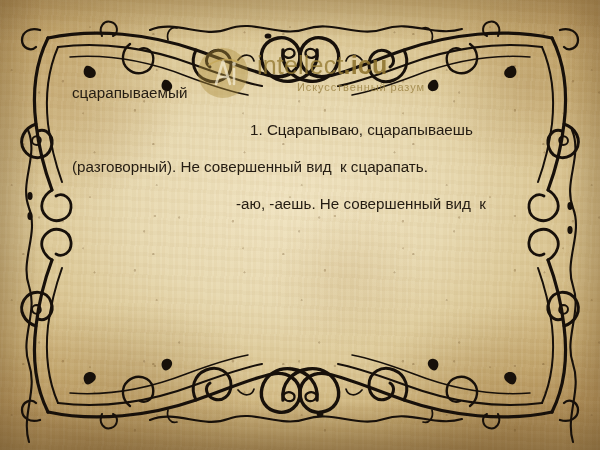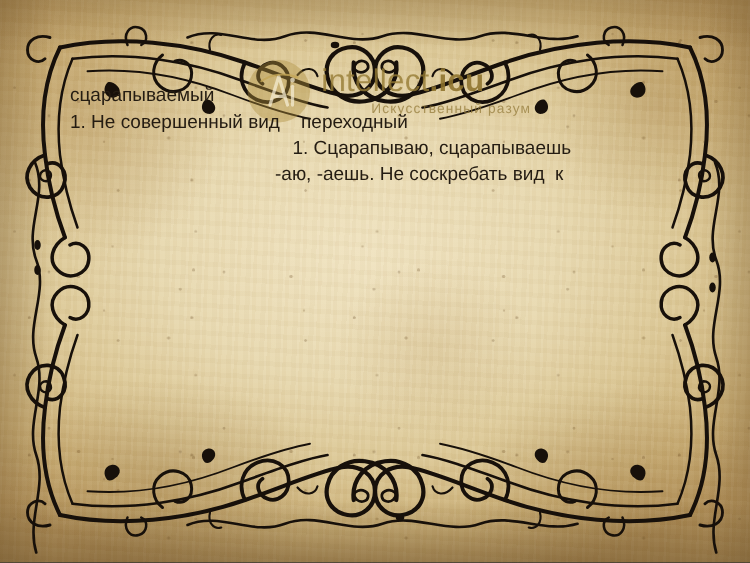--- a/index.html
+++ b/index.html
@@ -130,21 +130,21 @@
     position: absolute;
     left: 56px;
     top: 66px;
     width: 500px;
     color: #241c12;
     font-size: 15.2px;
     line-height: 21px;
     text-rendering: optimizeLegibility;
   }
   .headword { margin: 0 0 21px 0; }
-  .txt-line { margin: 0; white-space: pre-wrap; }
+  .txt-line { margin: 16px; white-space: pre-wrap; }
   .ind-1 { padding-left: 178px; }
   .ind-2 { padding-left: 164px; }
 </style>
 </head>
 <body>
 
 <div id="page">
 
   <div class="bg-base"></div>
   <div class="bg-stain-a"></div>
@@ -237,23 +237,23 @@
     </div>
     <div class="wm-text">
       <div class="wm-title"><span>intellect</span><b>.icu</b></div>
       <div class="wm-sub">Искусственный  разум</div>
     </div>
   </div>
 
   <div class="article">
     <p class="txt-line headword">сцарапываемый</p>
 
-    <p class="txt-line">1. Не совершенный вид    переходный</p>
 
 
     <p class="txt-line ind-1">1. Сцарапываю, сцарапываешь</p>
 
-
-    <p class="txt-line ind-2">-аю, -аешь. Не соскребать вид  к</p>
+    <p class="txt-line">(разговорный). Не совершенный вид  к сцарапать.</p>
+
+    <p class="txt-line ind-2">-аю, -аешь. Не совершенный вид  к</p>
 
   </div>
 
 </div>
 
 </body></html>

